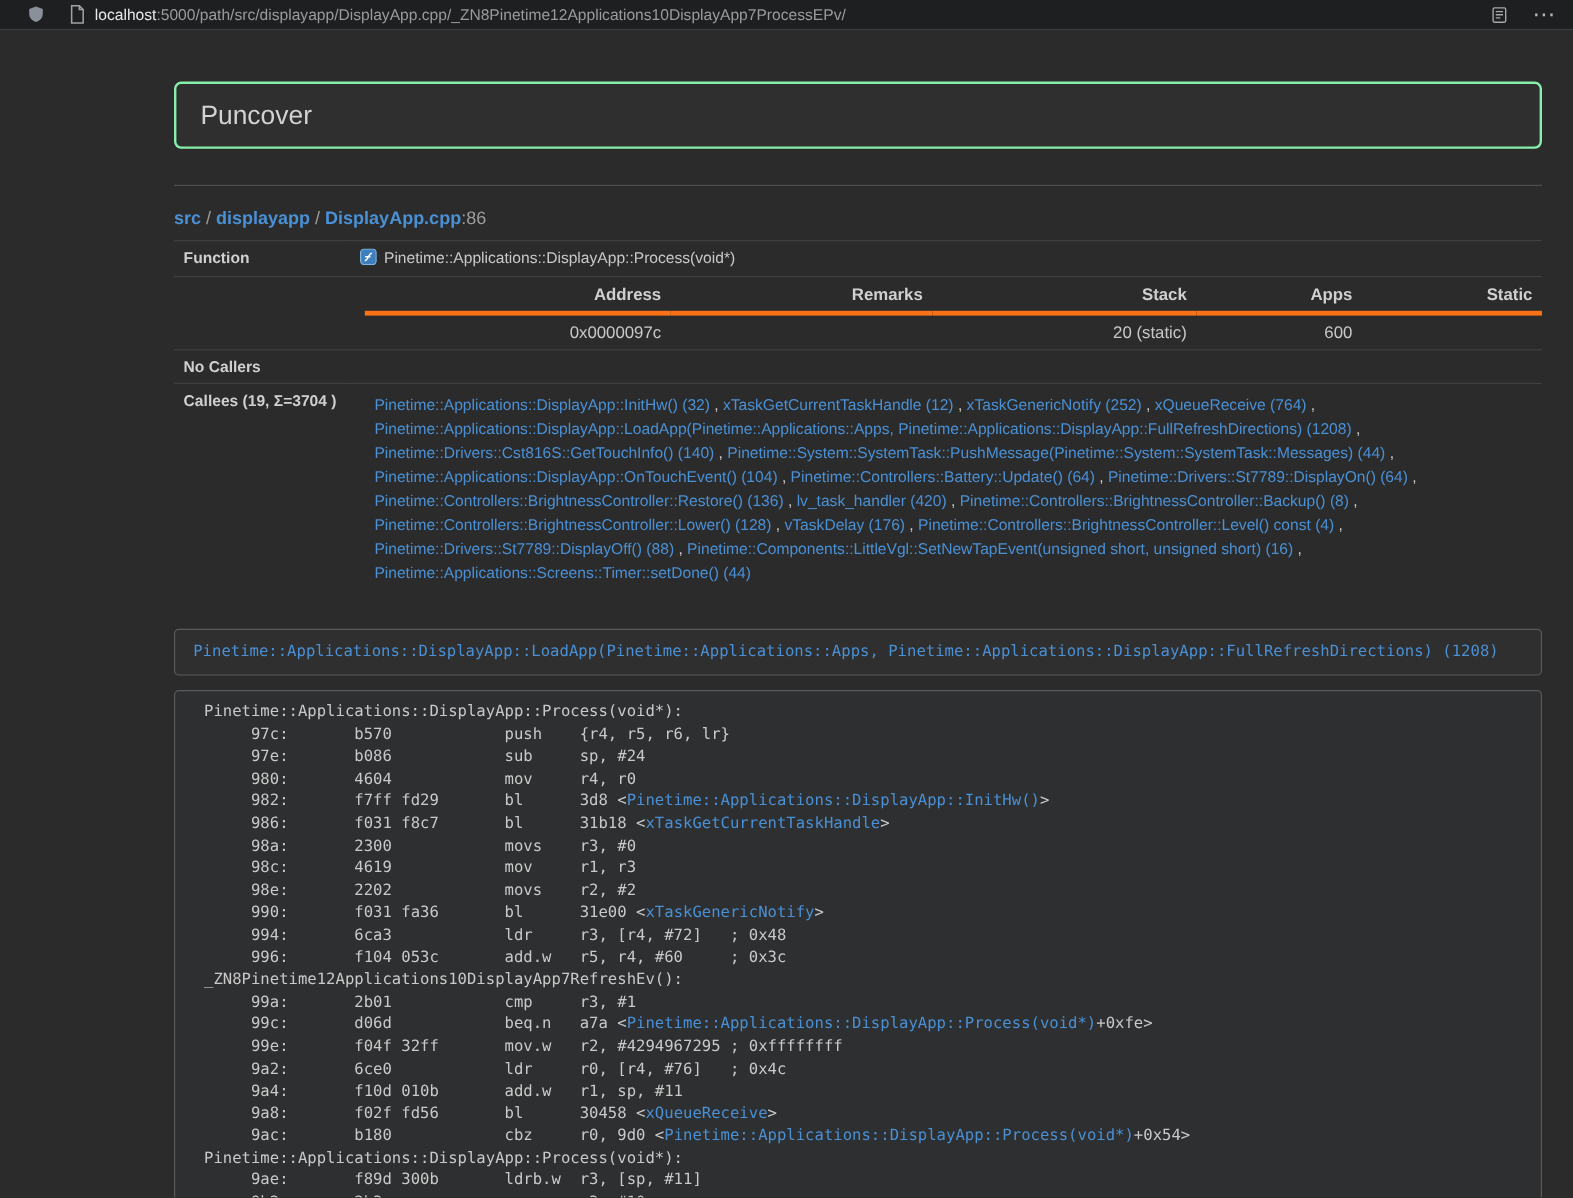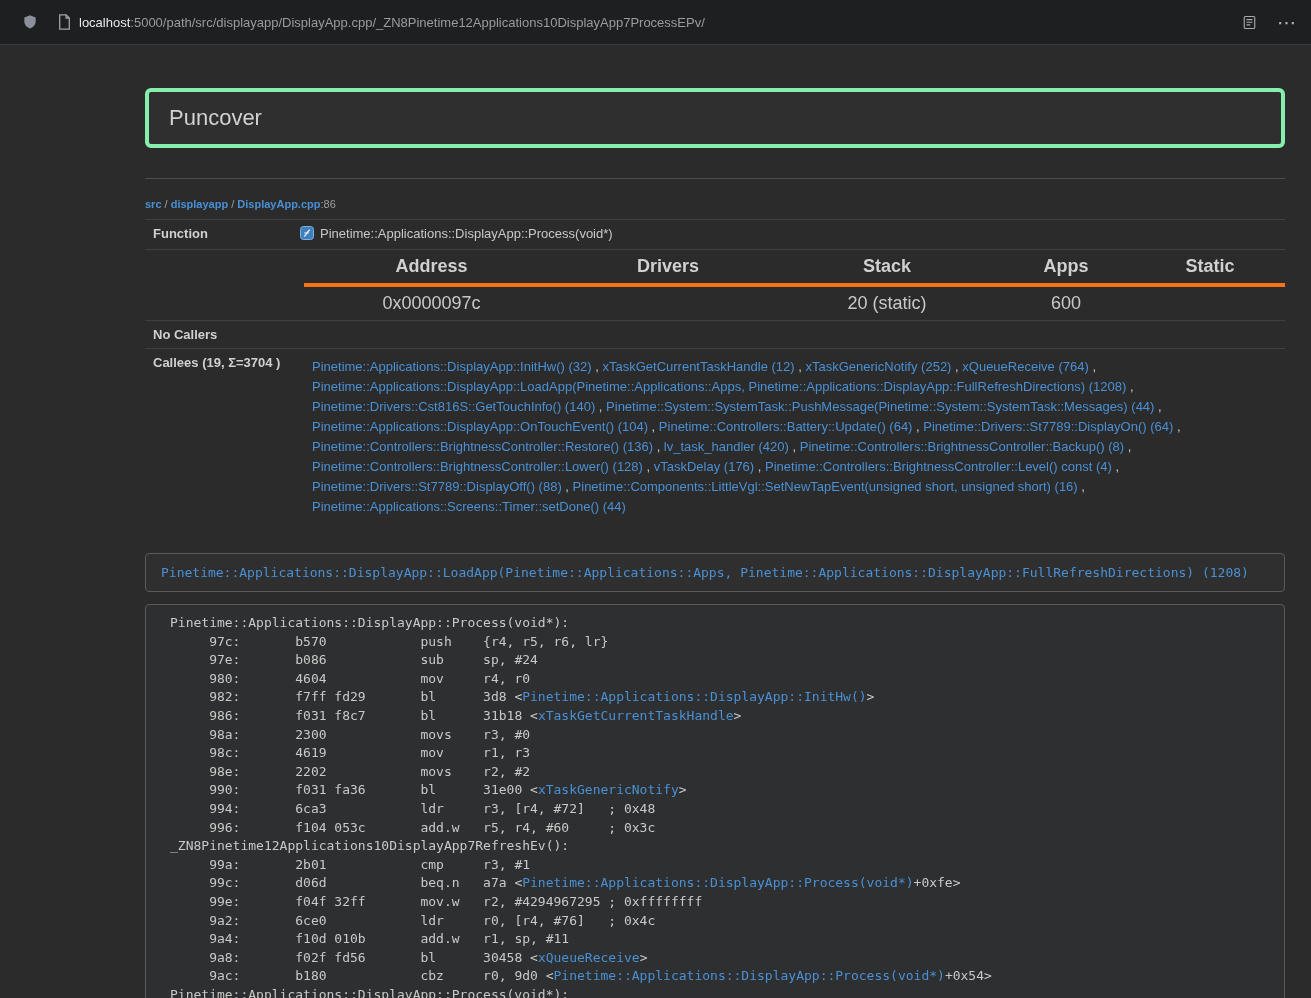--- a/index.html
+++ b/index.html
@@ -6,57 +6,57 @@
   html,body { margin:0; padding:0; }
   body {
     width:1311px; height:998px; overflow:hidden;
     background:#2b2b2b; color:#c8c8c8;
     font-family:"Liberation Sans", sans-serif; font-size:13px;
   }
   a.lnk { color:#4a90d5; text-decoration:none; cursor:pointer; }
 
   
   .topbar {
-    height:45px; background:#1e1f21; border-bottom:1px solid #3a3b3d;
+    height:25px; background:#1e1f21; border-bottom:1px solid #3a3b3d;
     display:flex; align-items:center;
   }
   .tb-icon { display:flex; align-items:center; justify-content:center; }
   .shield-btn { margin-left:18px; width:24px; }
   .page-ico { margin-left:16px; }
   .urltext { margin-left:8px; font-size:13px; color:#9b9b9b; white-space:nowrap; }
   .urltext .host { color:#e8e8e8; }
   .tb-spacer { flex:1; }
   .reader-btn { margin-right:20px; }
   .dots-btn { margin-right:14px; color:#b5b5b5; font-size:19px; line-height:1; letter-spacing:1px; }
 
   
   .content { margin:0 26px 0 145px; padding-top:43px; }
 
   .jumbotron {
-    background:#2f2f2f; border:4px solid #86efac; border-radius:6px;
+    background:#2f2f2f; border:2px solid #86efac; border-radius:6px;
     padding:13px 20px;
   }
   .jumbotron h1 { margin:0; font-size:22px; font-weight:400; color:#d2d2d2; }
 
   hr.rule { border:0; border-top:1px solid #4d4d4d; margin:30px 0 0 0; }
 
-  .breadcrumb { margin:19px 0 9px 0; font-size:11px; font-weight:700; }
+  .breadcrumb { margin:19px 0 9px 0; font-size:15px; font-weight:700; }
   .breadcrumb .sep, .breadcrumb .suffix { color:#9e9e9e; font-weight:400; }
 
   
   table.ftable { width:100%; border-collapse:collapse; font-size:13px; margin:0; }
   .ftable > tbody > tr > th, .ftable > tbody > tr > td {
     border-top:1px solid #404040; padding:6px 8px; text-align:left; vertical-align:top;margin-top:44px;
   }
   .ftable th.lbl { width:147px; font-weight:700; color:#d0d0d0; white-space:nowrap; }
   .fn-cell { color:#c8c8c8; }
   .fn-icon { display:inline-block; vertical-align:-2px; margin-right:6px; }
   td.nested-cell { padding:0 0 0 12px !important; border-top:1px solid #404040; }
   table.nested { width:100%; border-collapse:collapse; table-layout:fixed; }
-  .nested th, .nested td { padding:6px 8px; text-align:center; font-size:18px; }
+  .nested th, .nested td { padding:6px 8px; text-align:right; font-size:14px; }
   .nested th { font-weight:700; color:#d0d0d0; }
   .nested tr.vals td { border-top:4px solid #f97316; }
   td.callees { padding:8px 8px 12px 20px !important; line-height:20px; }
 
   
   .panel { border:1px solid #5a5a5a; border-radius:4px; background:#2f2f2f; }
   .sym-panel {
     margin-top:24px; padding:10px 15px;
     font-family:"DejaVu Sans Mono", monospace; font-size:13px; line-height:17px;
   }
@@ -121,21 +121,21 @@
             <colgroup>
                 <col style="width:255px">
                 <col style="width:218px">
                 <col style="width:220px">
                 <col style="width:138px">
                 <col>
               </colgroup>
             <tbody>
               <tr>
                 <th>Address</th>
-                <th>Drivers</th>
+                <th>Remarks</th>
                 <th>Stack</th>
                 <th>Apps</th>
                 <th>Static</th>
               </tr>
               <tr class="vals">
                 <td>0x0000097c</td>
                 <td></td>
                 <td>20 (static)</td>
                 <td>600</td>
                 <td></td>

